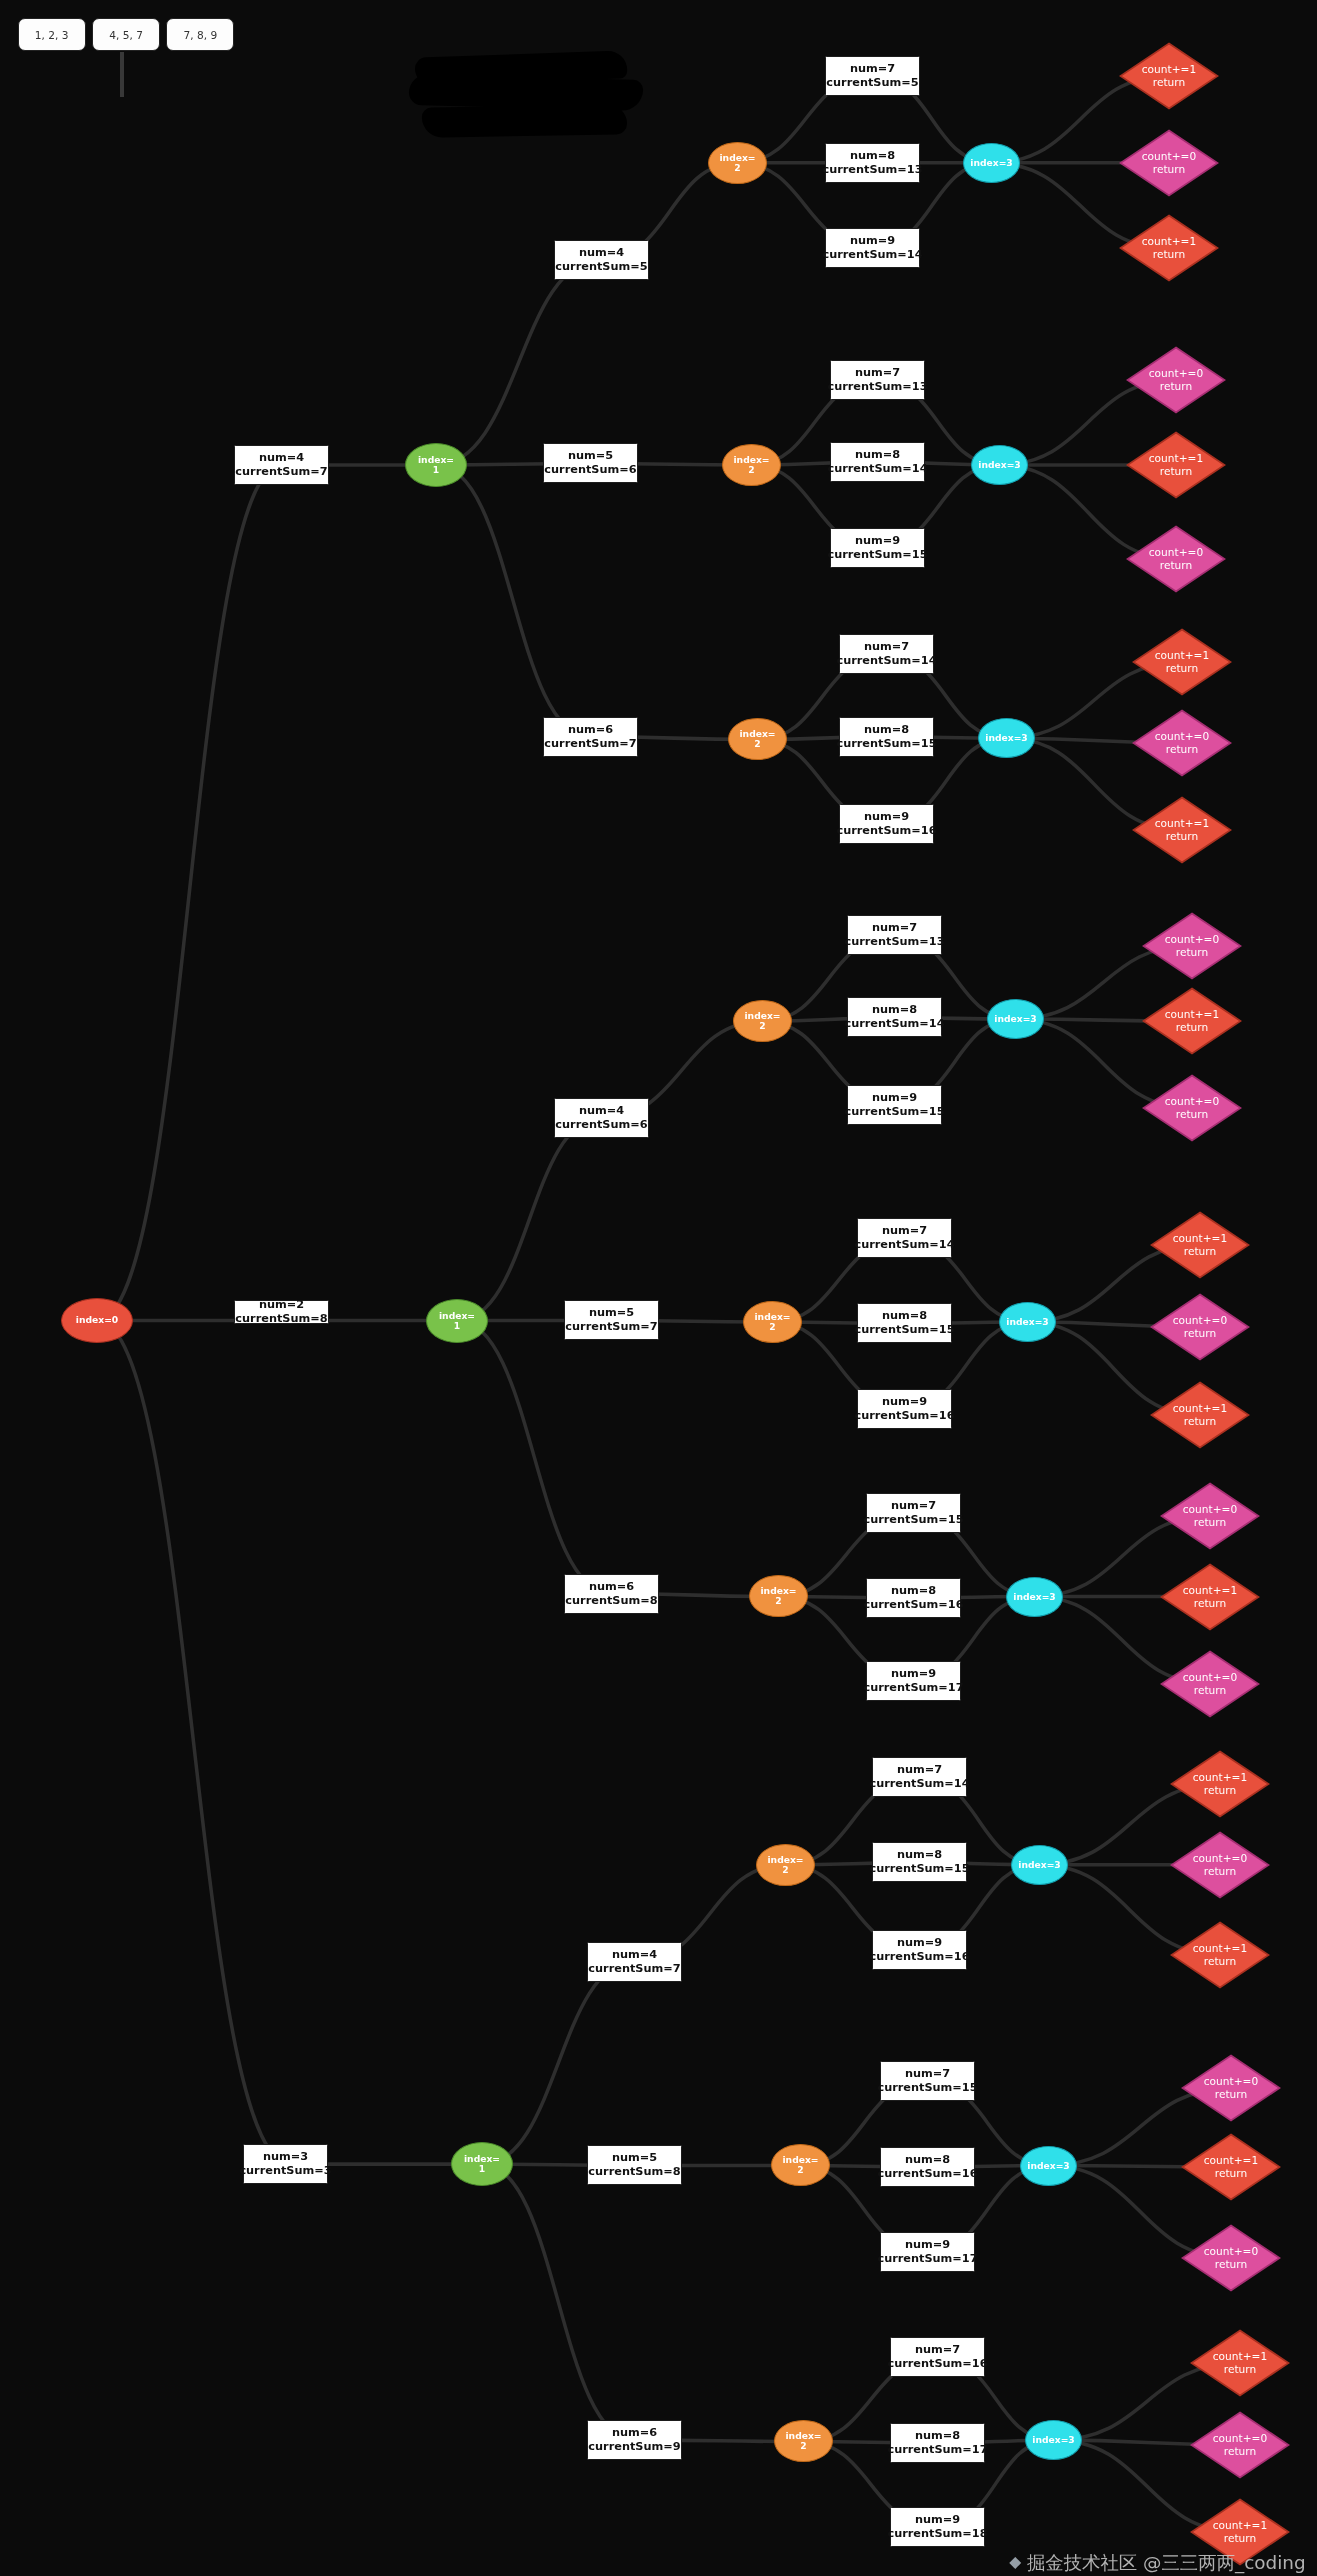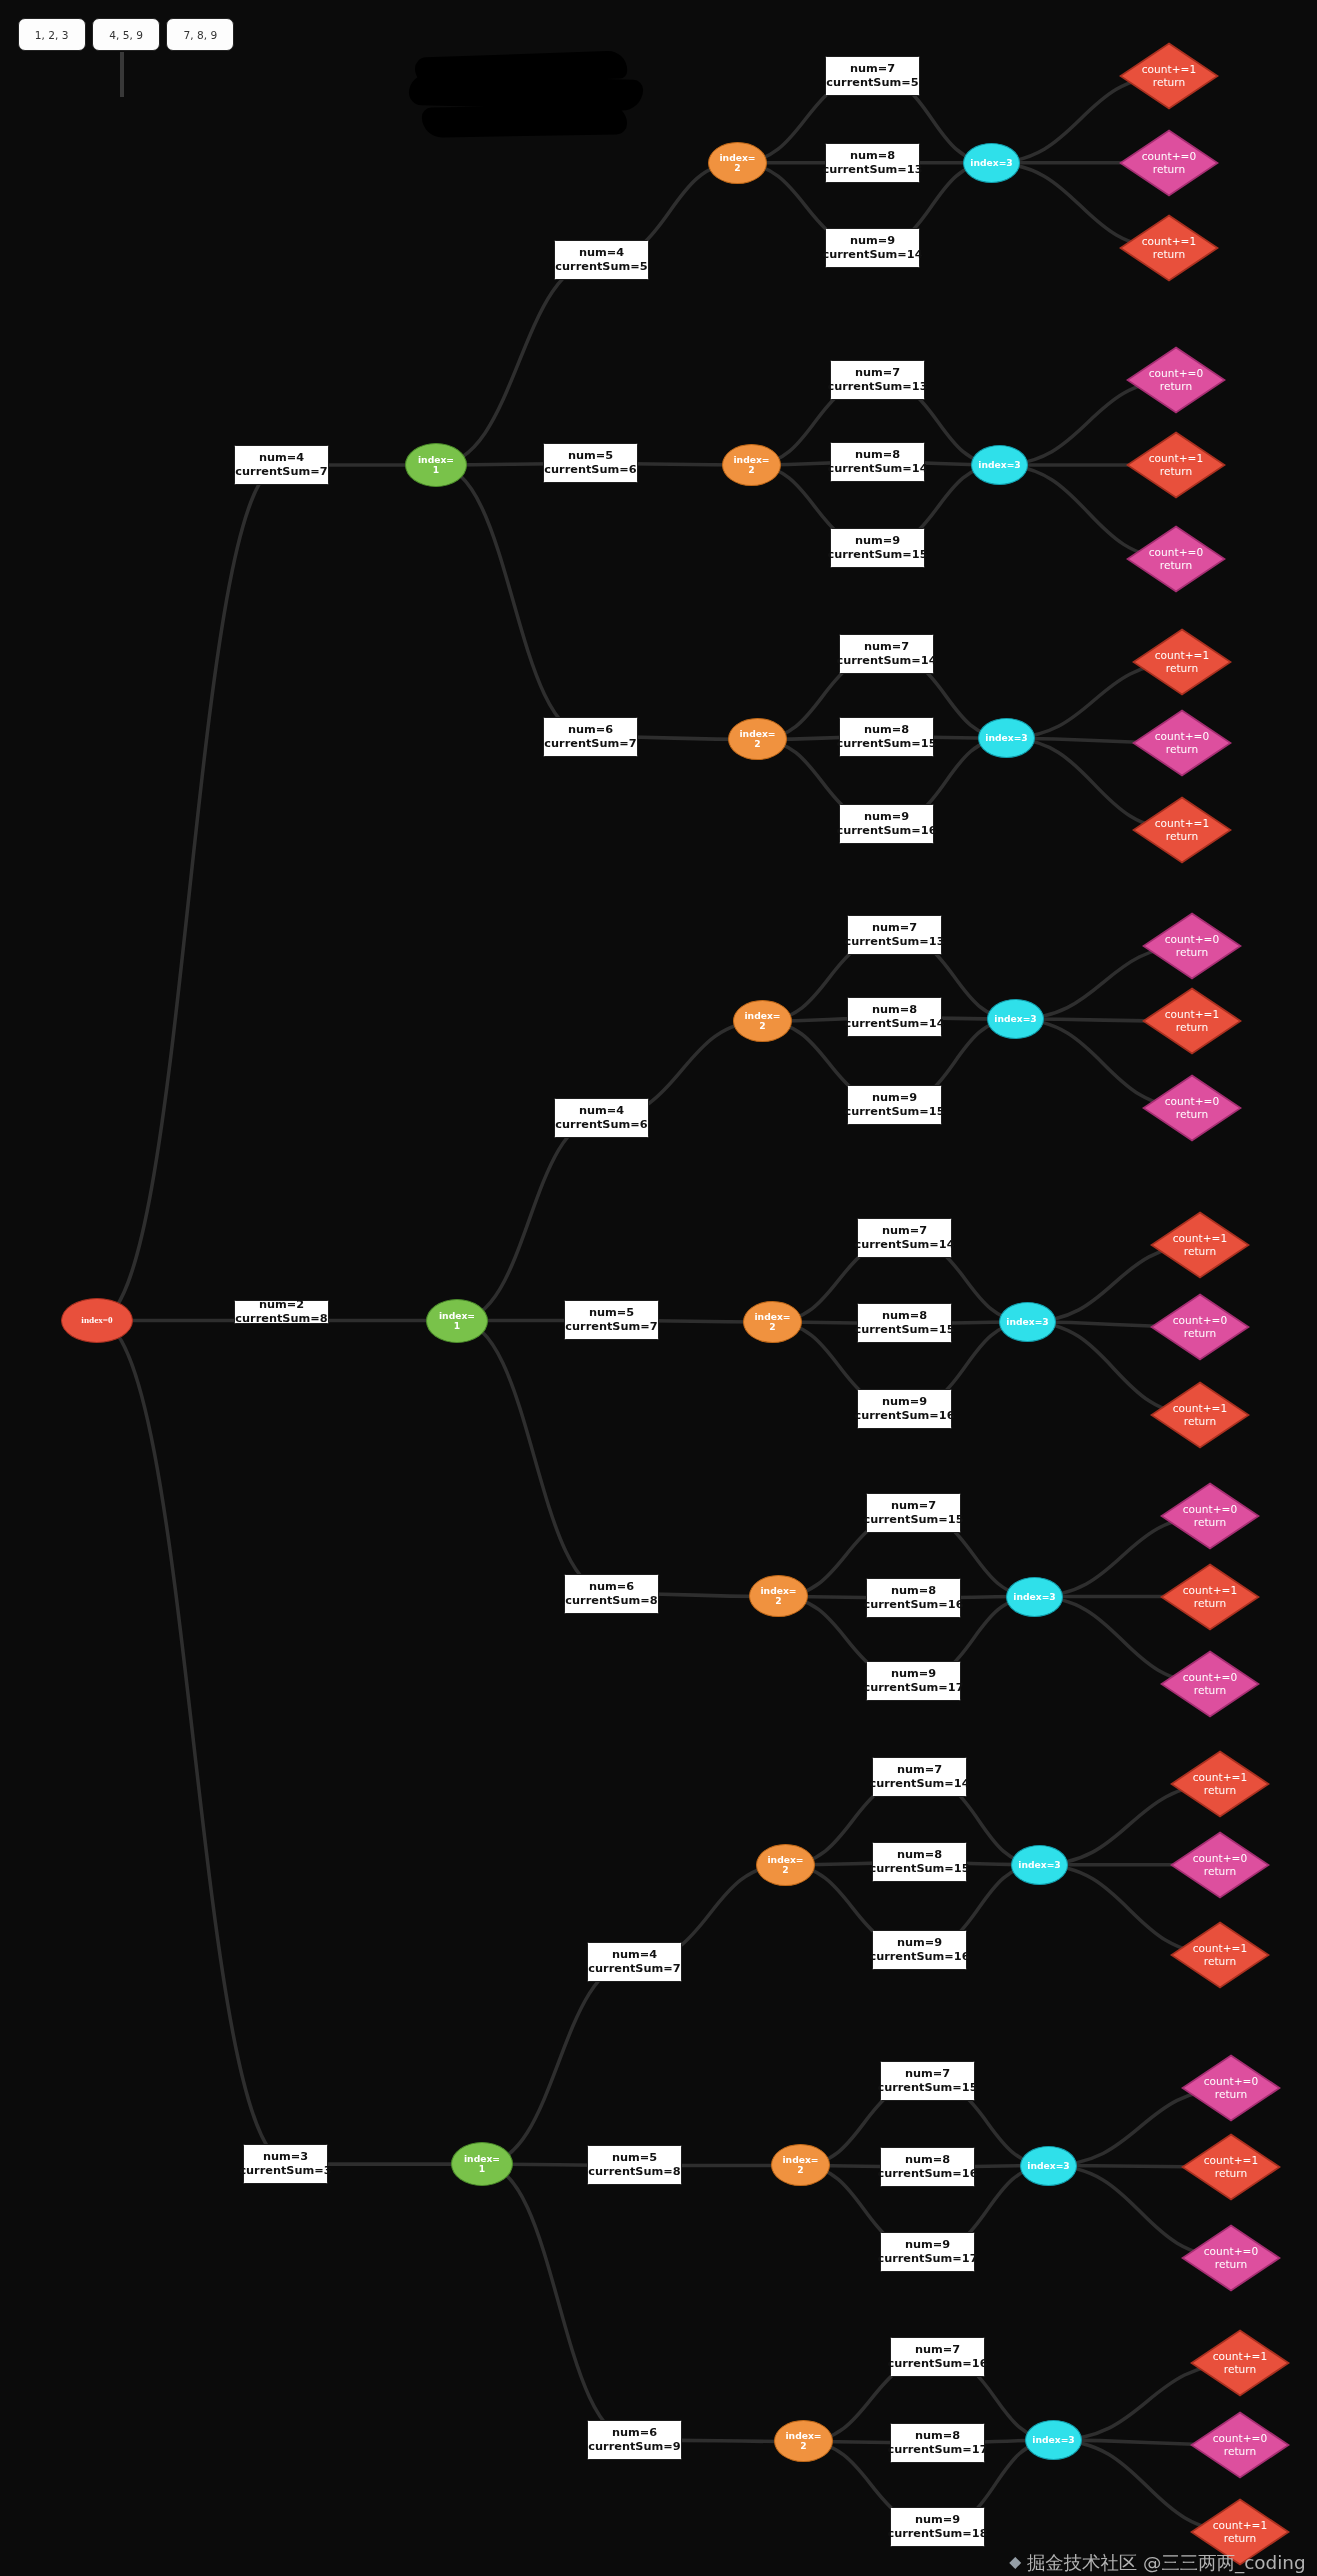--- a/index.html
+++ b/index.html
@@ -132,21 +132,21 @@
       <path d="M 1136 3450 C 1230.5 3450, 1230.5 3452, 1325 3452"></path>
       <path d="M 1136 3450 C 1230.5 3450, 1230.5 3571, 1325 3571"></path>
       <path d="M 1325 3331 C 1407 3331, 1407 3448, 1489 3448"></path>
       <path d="M 1325 3452 C 1407 3452, 1407 3448, 1489 3448"></path>
       <path d="M 1325 3571 C 1407 3571, 1407 3448, 1489 3448"></path>
       <path d="M 1489 3448 C 1620.5 3448, 1620.5 3339, 1752 3339"></path>
       <path d="M 1489 3448 C 1620.5 3448, 1620.5 3455, 1752 3455"></path>
       <path d="M 1489 3448 C 1620.5 3448, 1620.5 3578, 1752 3578"></path>
     </svg>
   <div id="nodes">
-      <div class="node ellipse" style="left: 61px; top: 1298px; width: 72px; height: 45px; background: rgb(232, 80, 60); border-color: rgb(169, 48, 32); font-family: Liberation Serif, serif;">
+      <div class="node ellipse" style="left: 61px; top: 1298px; width: 72px; height: 45px; background: rgb(232, 80, 60); border-color: rgb(169, 48, 32);">
         <div class="lbl">
           <span>index=0</span>
         </div>
       </div>
       <div class="node box" style="left: 234px; top: 445px; width: 95px; height: 40px; background: rgb(255, 255, 255);">
         <div class="lbl">
           <span>num=4</span>
           <span>currentSum=7</span>
         </div>
       </div>
@@ -738,21 +738,21 @@
           <span>return</span>
         </div>
       </div>
     </div>
 
   <div class="legend">
     <div class="legend-box">
       <span>1, 2, 3</span>
     </div>
     <div class="legend-box">
-      <span>4, 5, 9</span>
+      <span>4, 5, 7</span>
     </div>
     <div class="legend-box">
       <span>7, 8, 9</span>
     </div>
   </div>
 
   <div class="stub-line"></div>
 
   <div class="scribble">
     <div class="sc1"></div>

